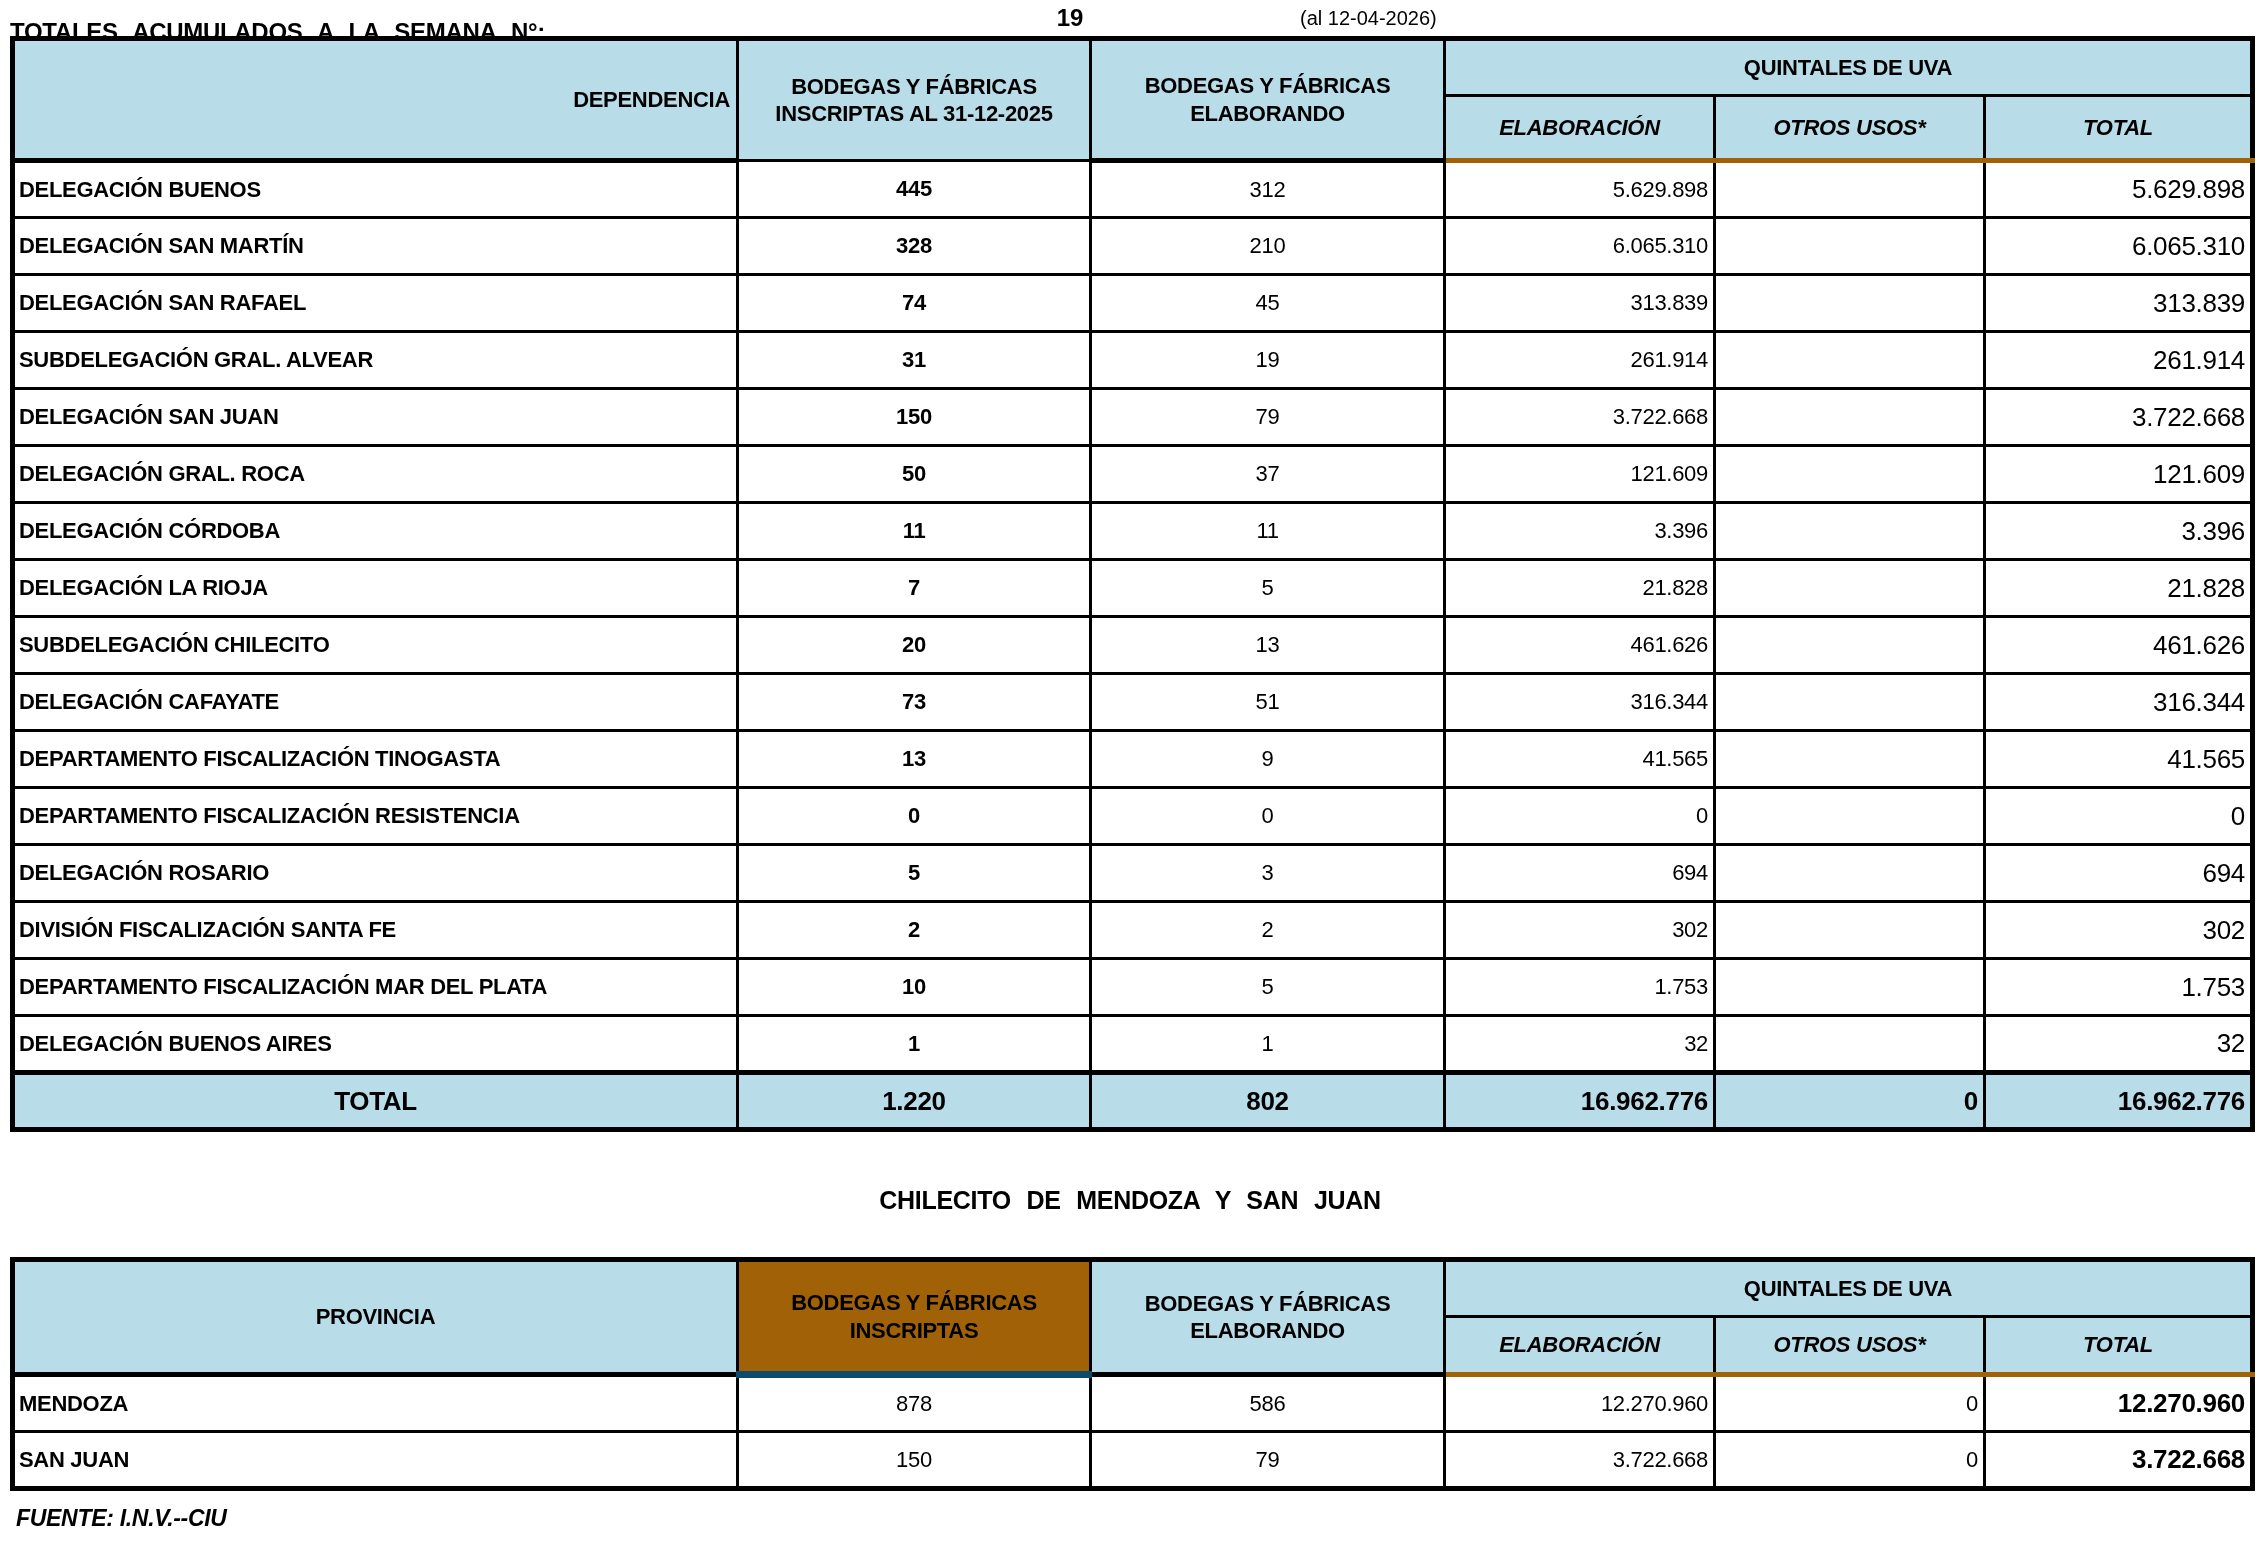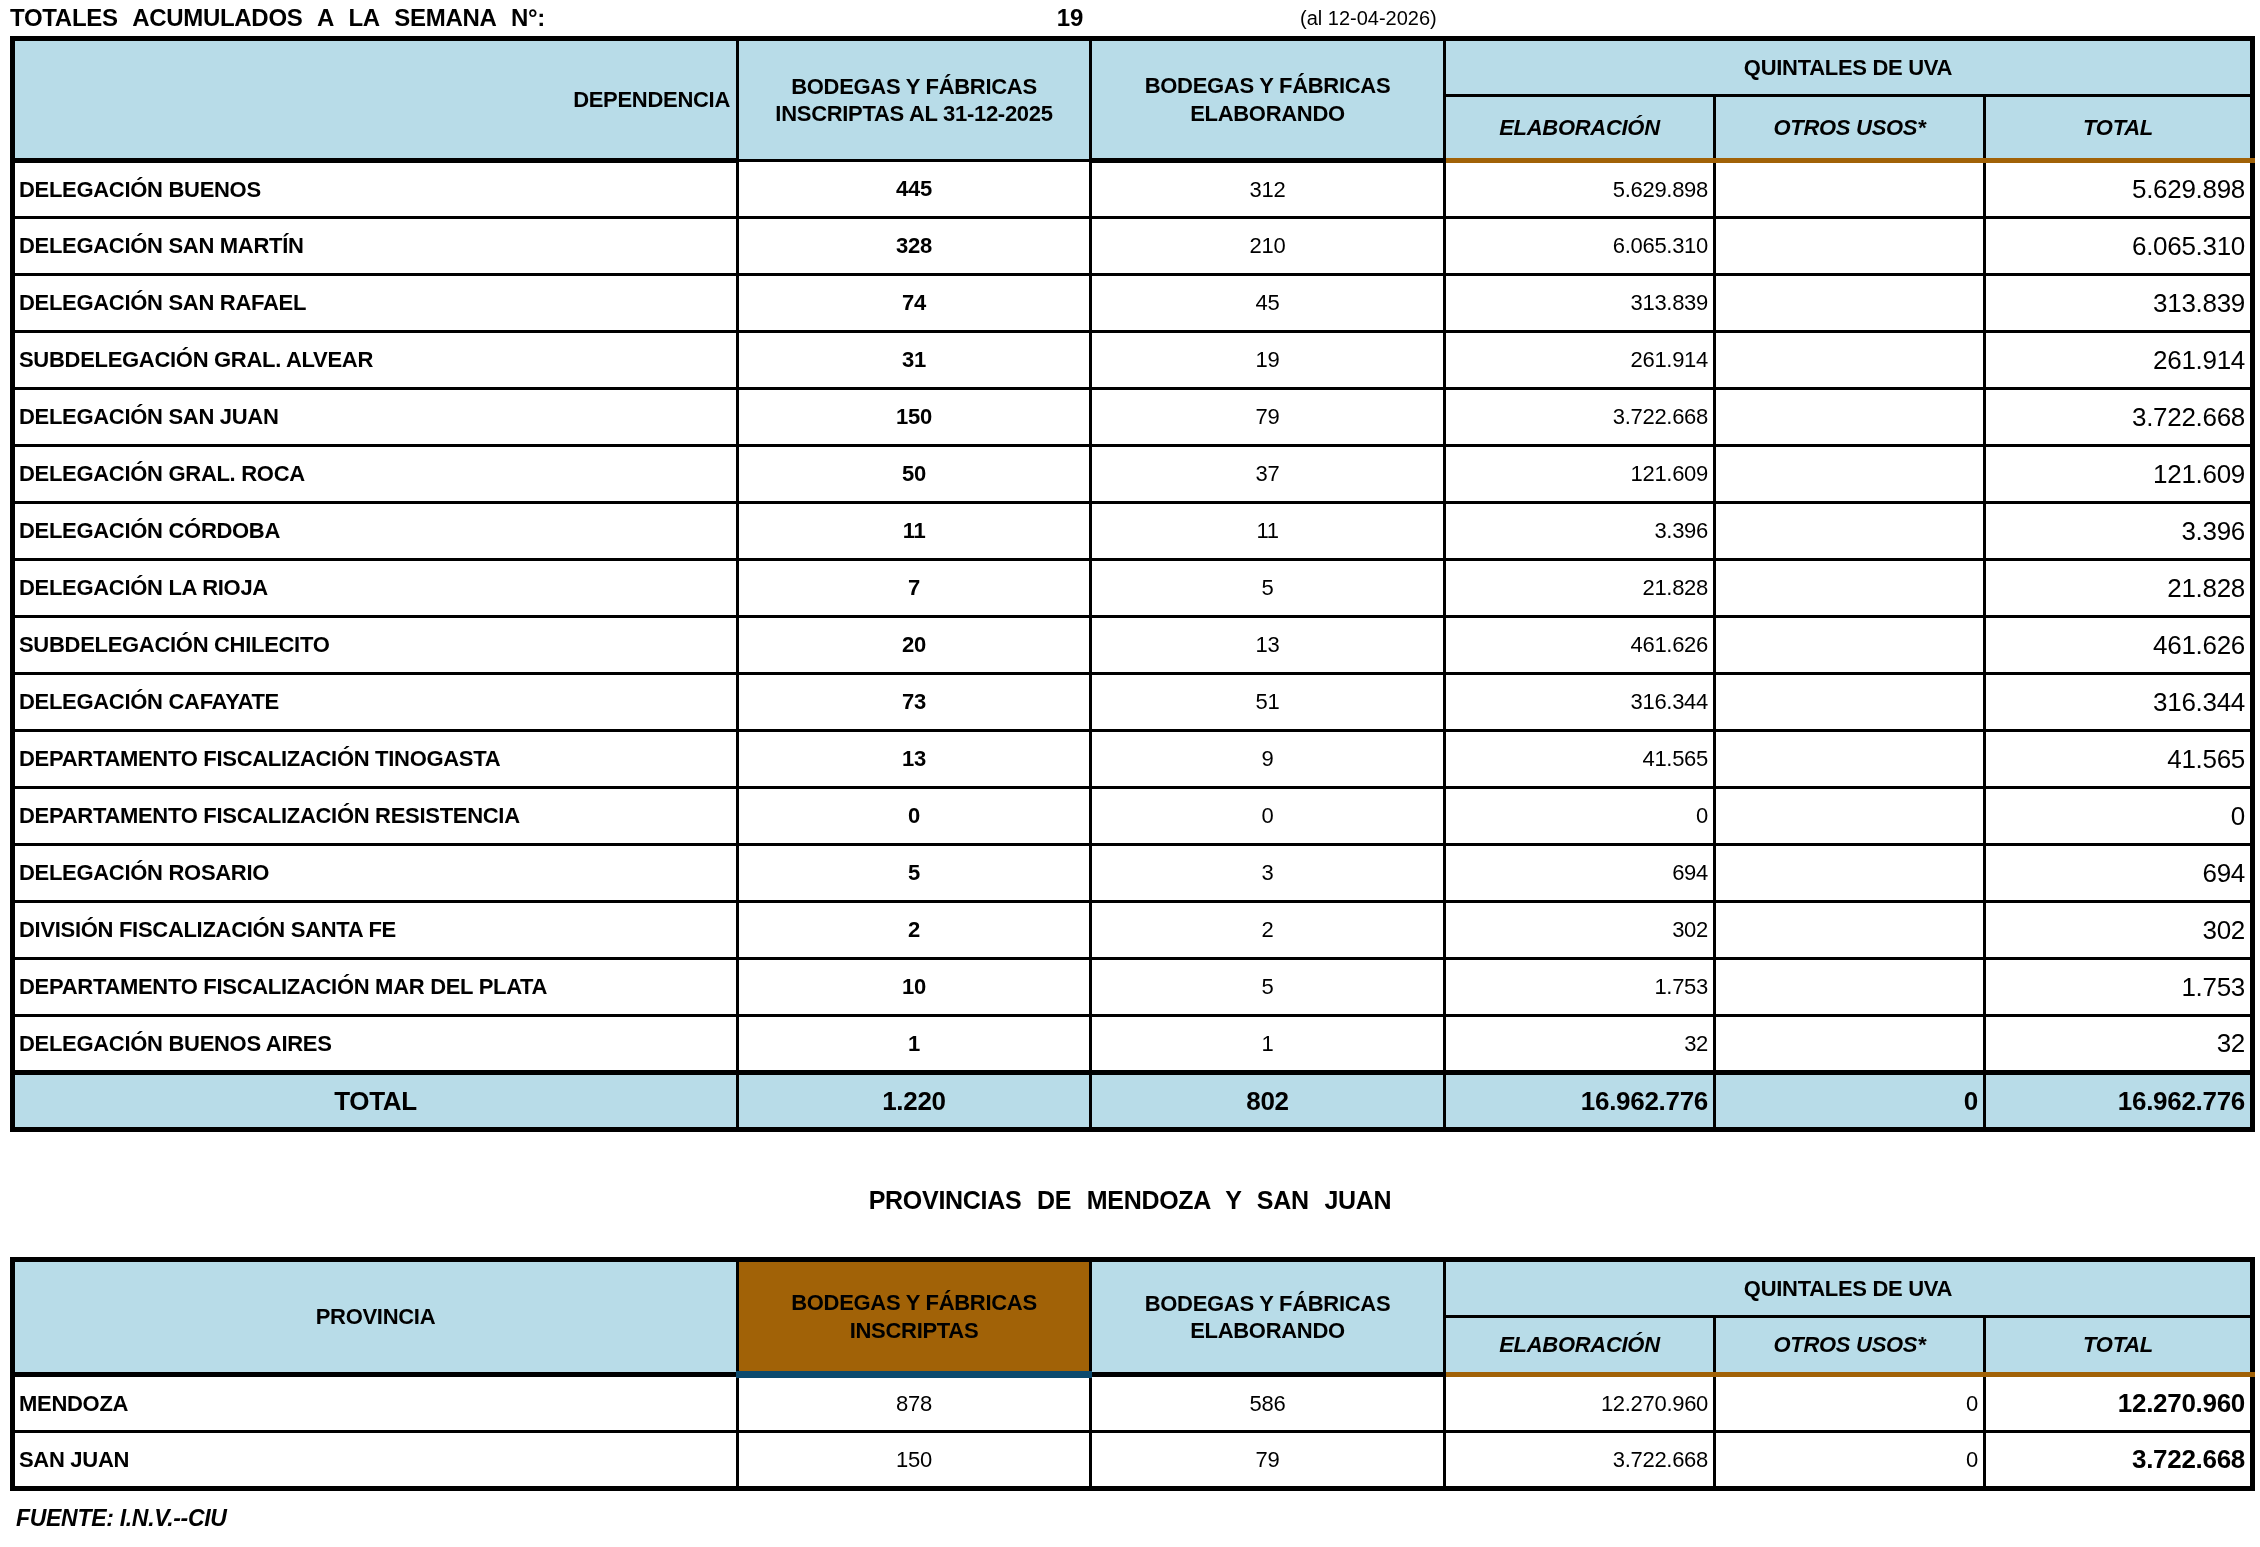--- a/index.html
+++ b/index.html
@@ -3,21 +3,21 @@
 <meta charset="utf-8">
 <style>
   html,body{margin:0;padding:0;background:#ffffff;}
   .page{
     width:2260px;height:1547px;background:#ffffff;position:relative;
     font-family:"Liberation Sans", sans-serif;color:#000;
   }
   
   .title-bar{position:relative;height:36px;}
   .main-title{
-    position:absolute;left:10px;top:4px;font-size:24px;font-weight:bold;
+    position:absolute;left:10px;top:18px;font-size:24px;font-weight:bold;
     word-spacing:9px;letter-spacing:-0.3px;
   }
   .week-number{position:absolute;left:1040px;top:4px;width:60px;text-align:center;
     font-size:24px;font-weight:bold;}
   .as-of{position:absolute;left:1300px;top:7px;font-size:20px;font-weight:normal;}
 
   
   table{border-collapse:collapse;table-layout:fixed;margin-left:10px;width:2240px;}
   table{border:5px solid #000;}
   th,td{border:3px solid #000;overflow:hidden;letter-spacing:-0.3px;vertical-align:middle;}
@@ -209,21 +209,21 @@
         <td class="center big" style="background:#b8dce8;">TOTAL</td>
         <td class="center big" style="background:#b8dce8;">1.220</td>
         <td class="center big" style="background:#b8dce8;">802</td>
         <td class="right big" style="background:#b8dce8;">16.962.776</td>
         <td class="right big" style="background:#b8dce8;">0</td>
         <td class="right big" style="background:#b8dce8;">16.962.776</td>
       </tr>
     </tbody>
   </table>
 
-  <div class="section-title">PROVINCIAS DE MENDOZA Y SAN JUAN</div>
+  <div class="section-title">CHILECITO DE MENDOZA Y SAN JUAN</div>
 
   <table>
     <colgroup>
       <col style="width:725px">
         <col style="width:353px">
         <col style="width:354px">
       <col style="width:270px">
         <col style="width:270px">
         <col style="width:268px">
     </colgroup>

